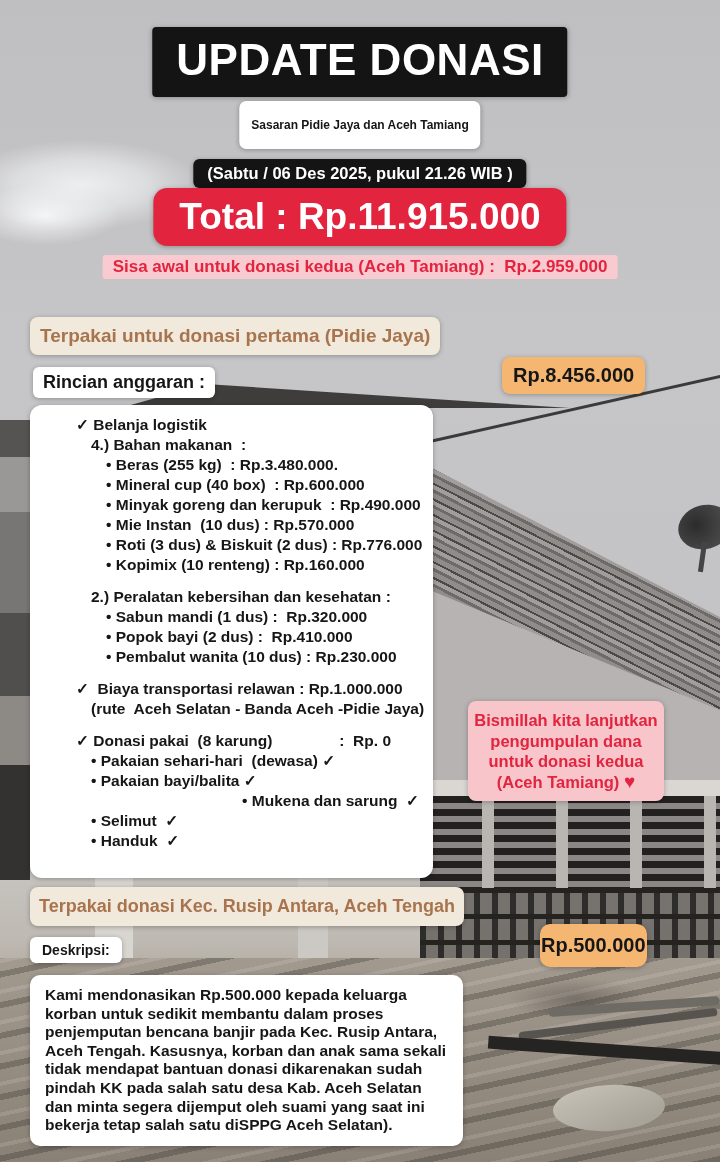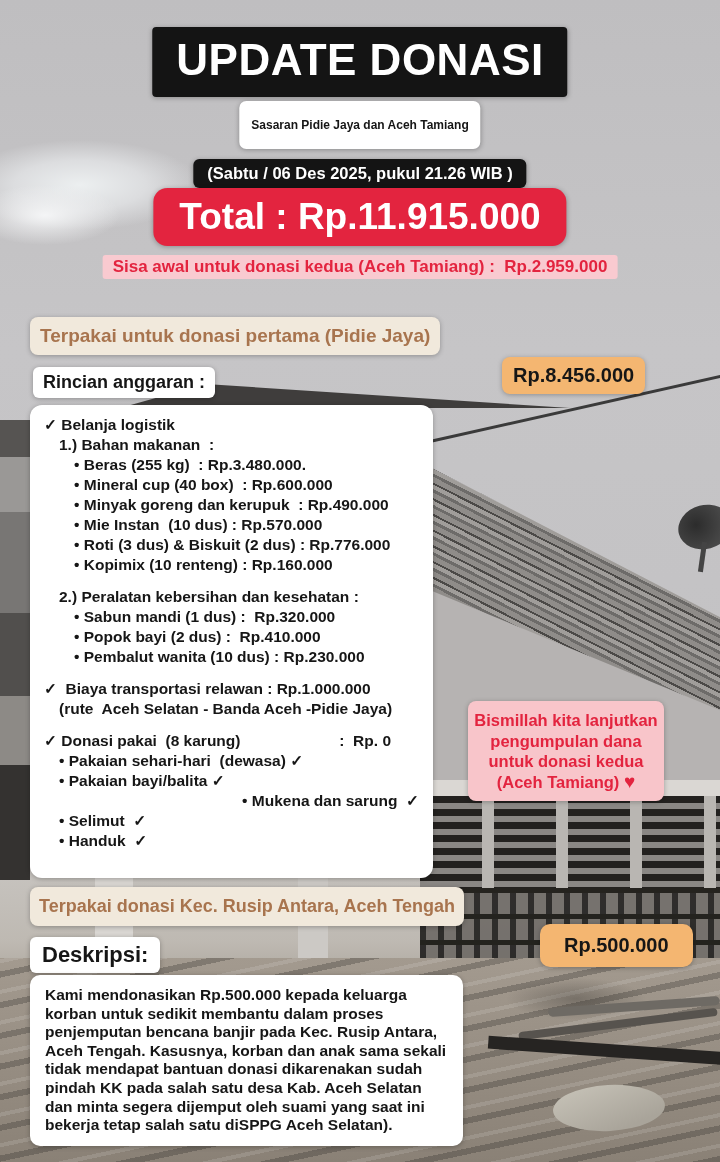--- a/index.html
+++ b/index.html
@@ -69,35 +69,35 @@
     padding:5px 14px;font-size:16.5px;white-space:nowrap;}
   .red-box{top:188px;background:var(--red);color:var(--white);border-radius:14px;
     padding:8px 26px;font-size:37px;white-space:nowrap;}
   .pink-strip{top:255px;background:var(--pink-bg);color:var(--red);border-radius:3px;
     padding:2px 10px;font-size:17px;white-space:pre;}
   .label-beige{background:var(--beige);color:var(--brown);border-radius:8px;white-space:nowrap;}
   .label1{left:30px;top:317px;padding:8px 10px;font-size:19px;}
   .label2{left:30px;top:887px;padding:9px 9px;font-size:18px;}
   .amount-orange{background:var(--orange);color:var(--ink);border-radius:8px;white-space:nowrap;margin-top:40px;}
   .amount1{left:502px;top:317px;padding:7px 11px;font-size:20px;}
-  .amount2{left:540px;top:884px;padding:10px 24px;font-size:20px;border-radius:10px;}
+  .amount2{left:540px;top:884px;padding:10px 1px;font-size:20px;border-radius:10px;}
   .rincian-box{left:33px;top:367px;background:var(--white);border-radius:6px;
     padding:5px 10px;font-size:18px;white-space:nowrap;}
   .bigbox{left:30px;top:405px;width:403px;height:473px;background:var(--white);
     border-radius:12px;padding:10px 14px 7px;box-sizing:border-box;}
   .bl-row{display:flex;line-height:20px;font-size:15.5px;}
   .bl-row.spacer{height:12px;}
-  .bl-text{white-space:pre;}
+  .bl-text{white-space:pre;margin-left:32px;}
   .bl-row.has-tail{padding-right:28px;gap:30px;}
   .bl-tail{margin-left:auto;white-space:pre;}
   .note{left:468px;top:701px;width:188px;background:var(--pink-note-bg);color:var(--red);
     border-radius:8px;padding:9px 4px;text-align:center;font-size:16.5px;line-height:20.5px;}
   .heart{color:var(--red);font-size:19px;line-height:1;}
   .deskripsi-box{left:30px;top:937px;background:var(--white);border-radius:6px;
-    padding:5px 12px;font-size:22px;white-space:nowrap;}
+    padding:5px 12px;font-size:14px;white-space:nowrap;}
   .desc-box{left:30px;top:975px;width:433px;background:var(--white);border-radius:10px;
     padding:11px 15px;box-sizing:border-box;font-size:15.5px;line-height:18.6px;}
 </style>
 </head>
 <body>
 
 <div class="canvas">
 
   <div class="bg">
     <div class="bg-sky"></div>
@@ -135,21 +135,21 @@
   <div class="abs rincian-box shadow">Rincian anggaran :</div>
 
   <div class="abs bigbox shadow">
 
       <div class="bl-row" style="padding-left: 0px;">
         <span class="bl-text">✓ Belanja logistik</span>
 
       </div>
 
       <div class="bl-row" style="padding-left: 15px;">
-        <span class="bl-text">1.) Bahan makanan  :</span>
+        <span class="bl-text">4.) Bahan makanan  :</span>
 
       </div>
 
       <div class="bl-row" style="padding-left: 30px;">
         <span class="bl-text">• Beras (255 kg)  : Rp.3.480.000.</span>
 
       </div>
 
       <div class="bl-row" style="padding-left: 30px;">
         <span class="bl-text">• Mineral cup (40 box)  : Rp.600.000</span>

